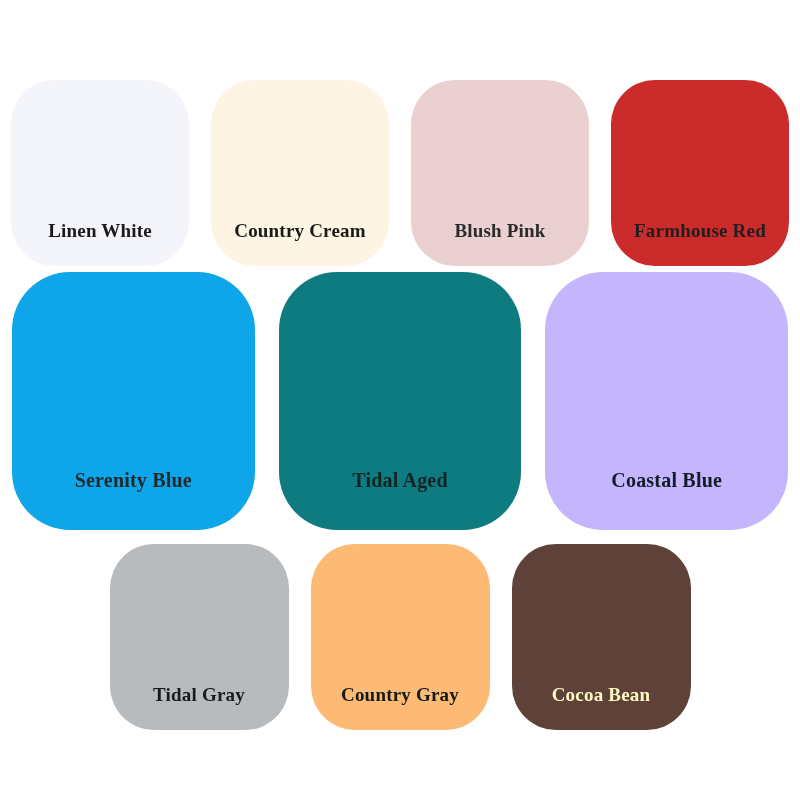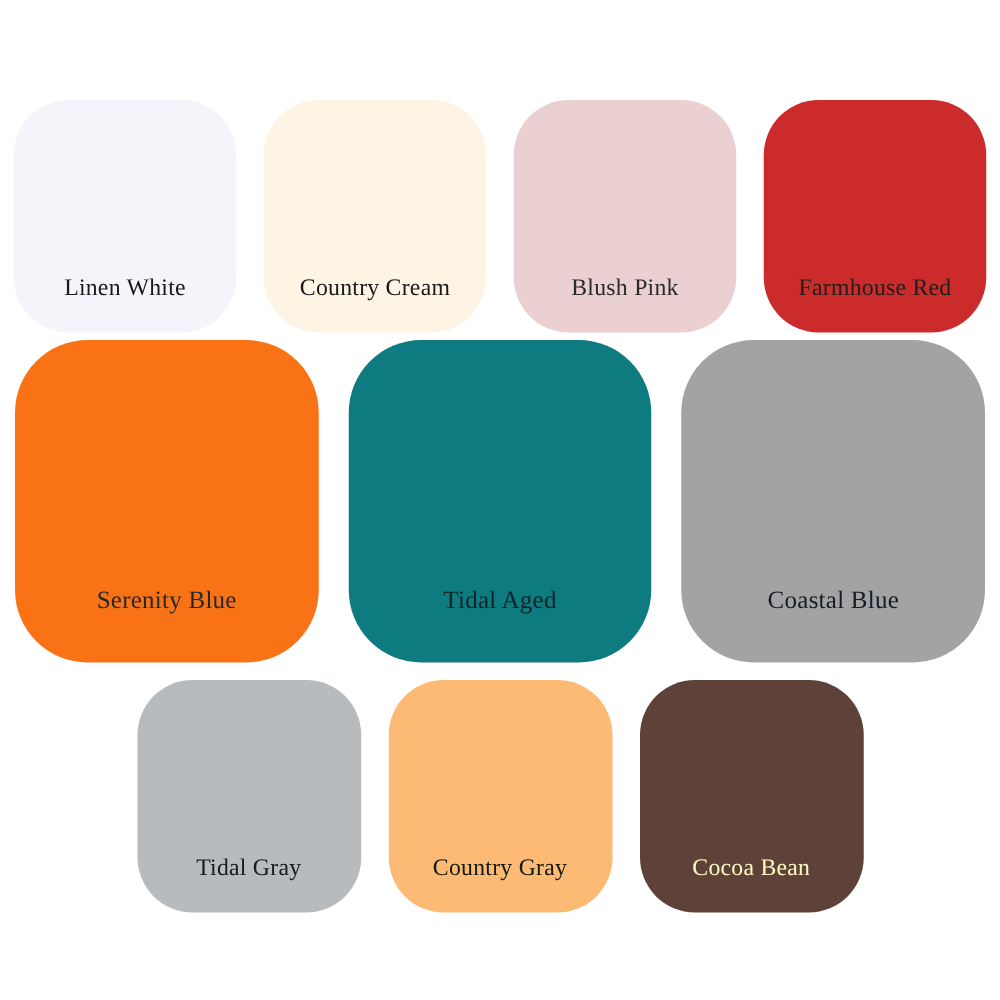--- a/index.html
+++ b/index.html
@@ -13,20 +13,21 @@
     height: 800px;
     overflow: hidden;
     font-family: "Liberation Serif", "DejaVu Serif", serif;
   }
   .palette {
     position: relative;
     width: 800px;
     height: 800px;
     background: #ffffff;
     box-sizing: border-box;
+    font-weight: bold;
   }
   .row {
     position: absolute;
     left: 0;
     width: 800px;
     display: flex;
     align-items: stretch;
     justify-content: center;
   }
   #row-1 { top: 80px;  height: 186px; }
@@ -85,27 +86,27 @@
     </div>
     <div class="swatch" style="background-color: rgb(235, 208, 209);">
       <span class="swatch-label" style="color: rgb(43, 43, 43);">Blush Pink</span>
     </div>
     <div class="swatch" style="background-color: rgb(204, 43, 43);">
       <span class="swatch-label" style="color: rgb(31, 31, 31);">Farmhouse Red</span>
     </div>
   </div>
 
   <div class="row" id="row-2">
-    <div class="swatch" style="background-color: #f97316;">
+    <div class="swatch" style="background-color: #0ea5e9;">
       <span class="swatch-label" style="color: rgb(31, 42, 42);">Serenity Blue</span>
     </div>
     <div class="swatch" style="background-color: rgb(14, 123, 128);">
       <span class="swatch-label" style="color: rgb(16, 36, 38);">Tidal Aged</span>
     </div>
-    <div class="swatch" style="background-color: #a3a3a3;">
+    <div class="swatch" style="background-color: #c4b5fd;">
       <span class="swatch-label" style="color: rgb(20, 28, 40);">Coastal Blue</span>
     </div>
   </div>
 
   <div class="row" id="row-3">
     <div class="swatch" style="background-color: rgb(183, 187, 190);">
       <span class="swatch-label" style="color: rgb(26, 26, 26);">Tidal Gray</span>
     </div>
     <div class="swatch" style="background-color: #fdba74;">
       <span class="swatch-label" style="color: rgb(20, 26, 20);">Country Gray</span>

